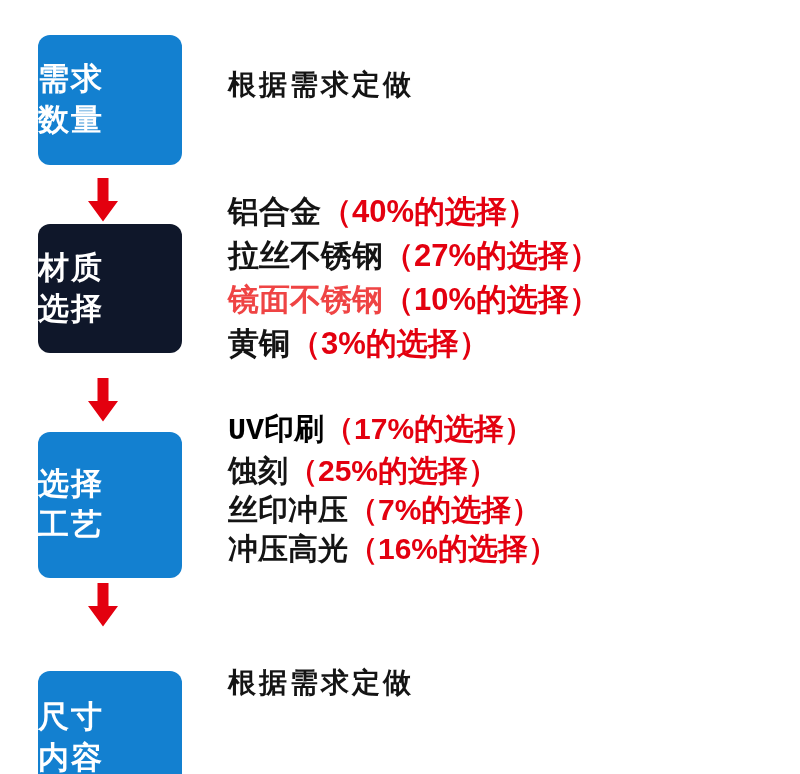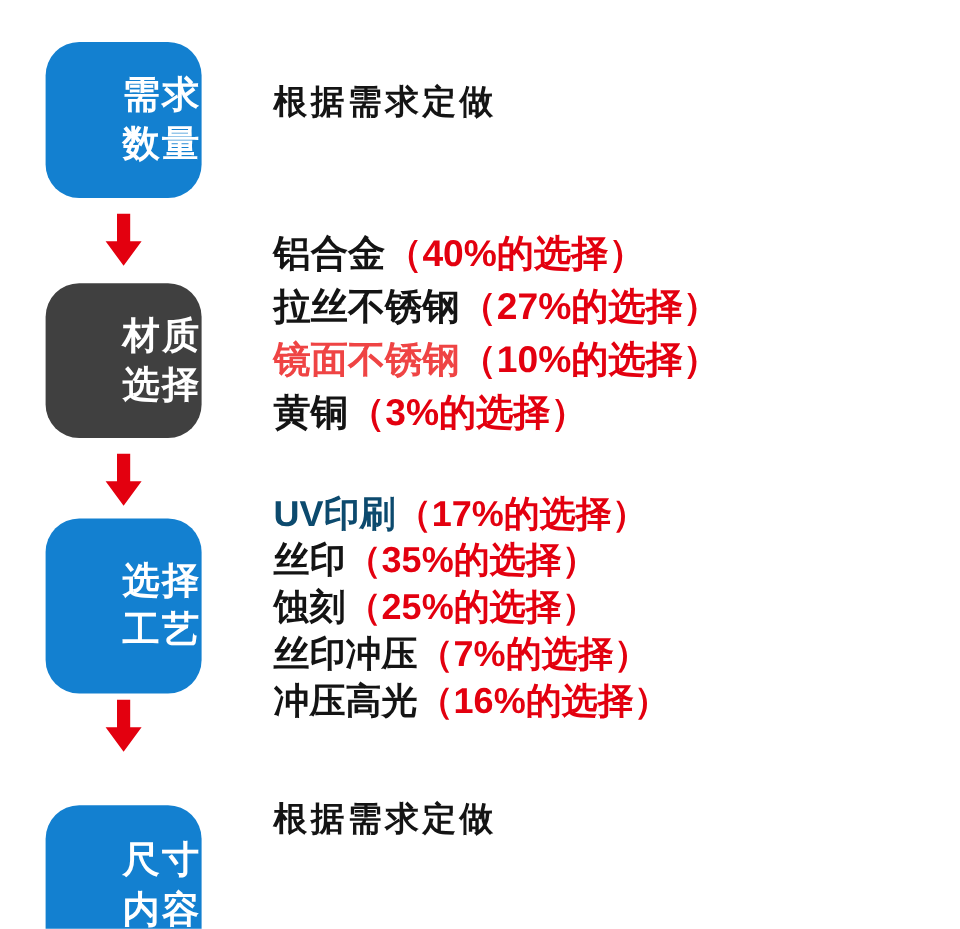--- a/index.html
+++ b/index.html
@@ -17,26 +17,26 @@
     position: relative;
     width: 800px;
     height: 774px;
     background: #ffffff;
   }
 
   
   .stage-box {
     position: absolute;
     left: 38px;
-    width: 130px;
+    width: 144px;
     background: #1380d0;
-    border-radius: 28px;
+    border-radius: 12px;
     display: flex;
     flex-direction: column;
-    align-items: flex-end;
+    align-items: flex-start;
     justify-content: center;
     box-sizing: border-box;
   }
   .stage-line {
     color: #ffffff;
     font-weight: bold;
     font-size: 31px;
     line-height: 1.32;
     letter-spacing: 2px;
     text-align: center;
@@ -90,21 +90,21 @@
 </head>
 <body>
 
 <div id="flow-root">
 
   <div id="stage-boxes">
       <div class="stage-box" style="top: 35px; height: 130px; background: rgb(19, 128, 208);">
         <div class="stage-line">需求</div>
         <div class="stage-line">数量</div>
       </div>
-      <div class="stage-box" style="top: 236px; height: 129px; background: #404040;">
+      <div class="stage-box" style="top: 224px; height: 129px; background: #0f172a;">
         <div class="stage-line">材质</div>
         <div class="stage-line">选择</div>
       </div>
       <div class="stage-box" style="top: 432px; height: 146px; background: rgb(19, 128, 208);">
         <div class="stage-line">选择</div>
         <div class="stage-line">工艺</div>
       </div>
       <div class="stage-box" style="top: 671px; height: 133px; background: rgb(19, 128, 208);">
         <div class="stage-line">尺寸</div>
         <div class="stage-line">内容</div>
@@ -132,22 +132,21 @@
   <div class="headline" style="top: 70px;">根据需求定做</div>
 
   <div class="spec-list" id="material-list" style="top: 190px;">
       <div class="spec-row"><span class="spec-name" style="color: rgb(20, 20, 20);">铝合金</span><span class="spec-pct" style="color: rgb(227, 0, 15);">（40%的选择）</span></div>
       <div class="spec-row"><span class="spec-name" style="color: rgb(20, 20, 20);">拉丝不锈钢</span><span class="spec-pct" style="color: rgb(227, 0, 15);">（27%的选择）</span></div>
       <div class="spec-row"><span class="spec-name" style="color: #ef4444;">镜面不锈钢</span><span class="spec-pct" style="color: rgb(227, 0, 15);">（10%的选择）</span></div>
       <div class="spec-row"><span class="spec-name" style="color: rgb(20, 20, 20);">黄铜</span><span class="spec-pct" style="color: rgb(227, 0, 15);">（3%的选择）</span></div>
     </div>
 
   <div class="spec-list" id="process-list" style="top: 409px;">
-      <div class="spec-row"><span class="spec-name" style="color: #0c4a6e;">UV印刷</span><span class="spec-pct" style="color: rgb(227, 0, 15);">（17%的选择）</span></div>
-      <div class="spec-row"><span class="spec-name" style="color: rgb(20, 20, 20);">丝印</span><span class="spec-pct" style="color: rgb(227, 0, 15);">（35%的选择）</span></div>
+      <div class="spec-row"><span class="spec-name" style="color: #000000; font-family: Liberation Mono, monospace;">UV印刷</span><span class="spec-pct" style="color: rgb(227, 0, 15);">（17%的选择）</span></div>
       <div class="spec-row"><span class="spec-name" style="color: rgb(20, 20, 20);">蚀刻</span><span class="spec-pct" style="color: rgb(227, 0, 15);">（25%的选择）</span></div>
       <div class="spec-row"><span class="spec-name" style="color: rgb(20, 20, 20);">丝印冲压</span><span class="spec-pct" style="color: rgb(227, 0, 15);">（7%的选择）</span></div>
       <div class="spec-row"><span class="spec-name" style="color: rgb(20, 20, 20);">冲压高光</span><span class="spec-pct" style="color: rgb(227, 0, 15);">（16%的选择）</span></div>
     </div>
 
   <div class="headline" style="top: 668px;">根据需求定做</div>
 
 </div>
 
 </body></html>

